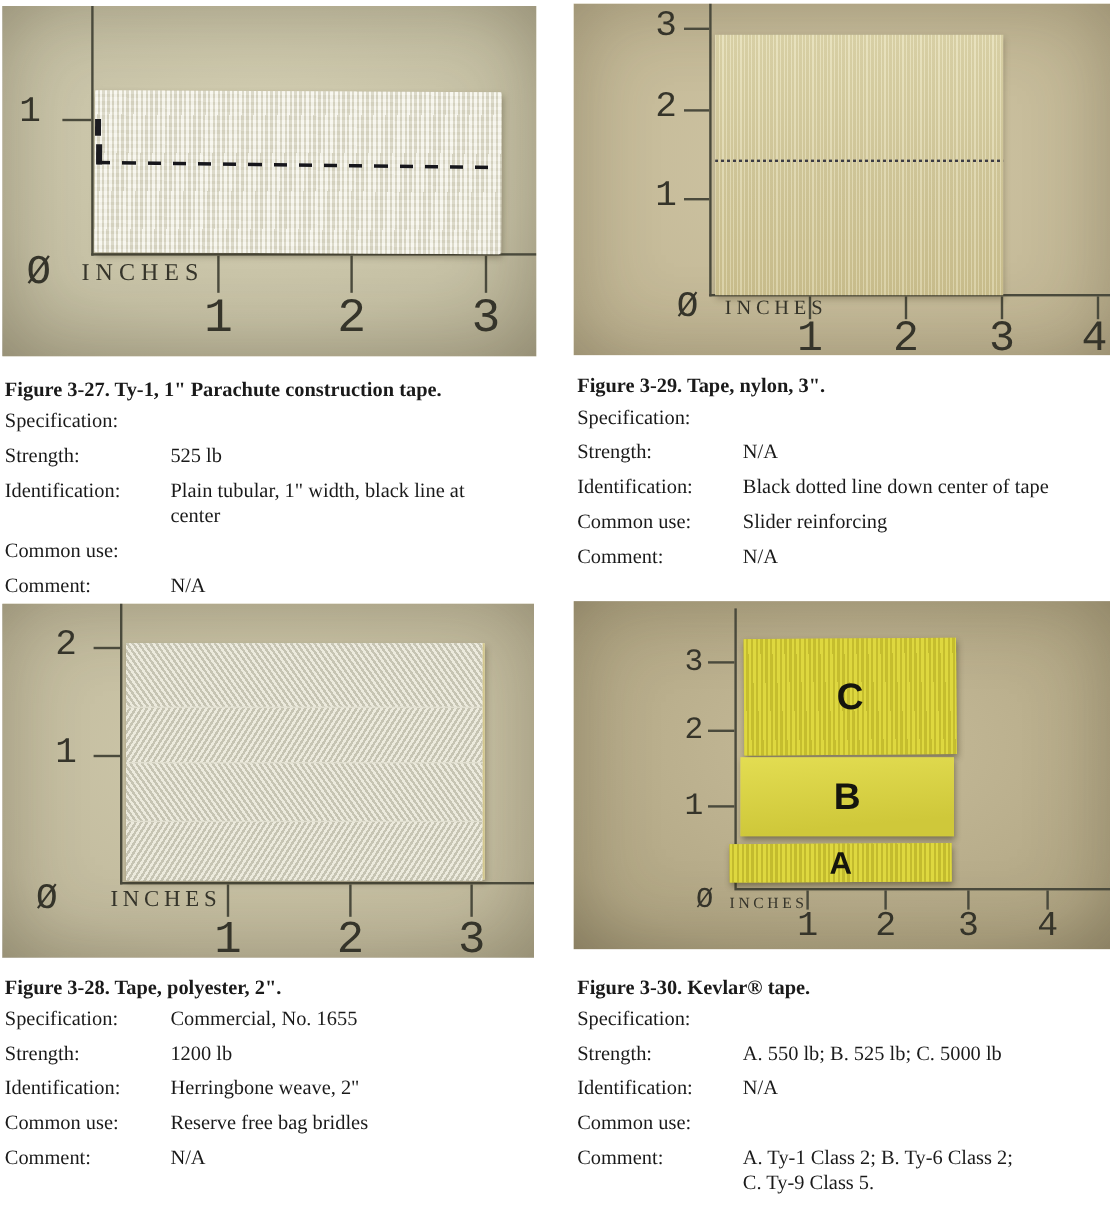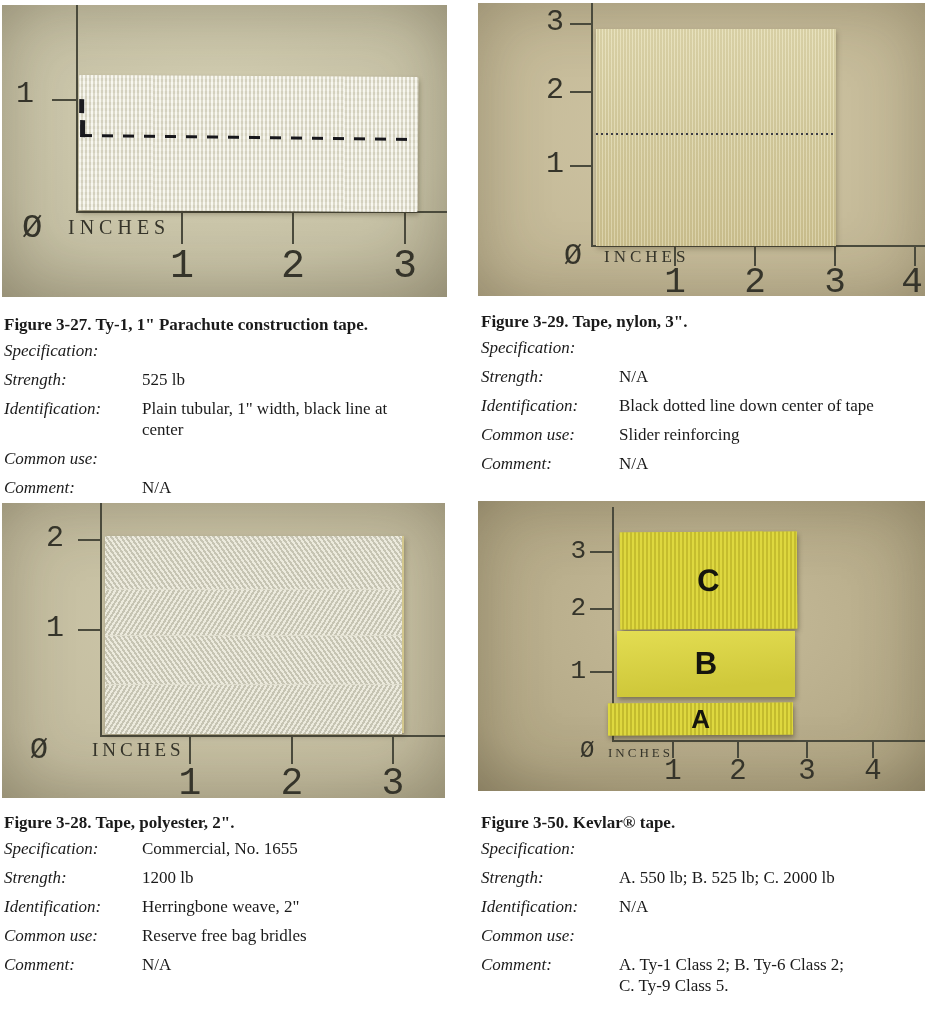--- a/index.html
+++ b/index.html
@@ -140,21 +140,21 @@
       background:repeating-linear-gradient(90deg,#ded83f 0 2px,#c3bb2e 2px 4px),#cfc735;}
 
   
   .caption{position:absolute;}
   .cap1{left:4px;top:314px;width:441px;}
   .cap2{left:481px;top:311px;width:442px;}
   .cap3{left:4px;top:812px;width:441px;}
   .cap4{left:481px;top:812px;width:442px;}
   .cap-title{margin:0 0 5px 0;font-size:17px;font-weight:bold;line-height:21px;}
   .cap-row{display:flex;font-size:17px;line-height:21px;margin-bottom:8px;}
-  .cap-label{width:138px;flex-shrink:0;font-style:italic;}
+  .cap-label{width:138px;flex-shrink:0;}
   .cap-value{flex:1;white-space:pre-line;}
 </style>
 </head>
 <body>
 
 <div class="page">
 
   <div class="photo p1">
     <div class="ax ax-v"></div>
     <div class="ax ax-h"></div>
@@ -312,27 +312,27 @@
       <span class="cap-label">Common use:</span>
       <span class="cap-value">Reserve free bag bridles</span>
     </div>
     <div class="cap-row">
       <span class="cap-label">Comment:</span>
       <span class="cap-value">N/A</span>
     </div>
   </section>
 
   <section class="caption cap4">
-    <h3 class="cap-title">Figure 3-50. Kevlar® tape.</h3>
+    <h3 class="cap-title">Figure 3-30. Kevlar® tape.</h3>
     <div class="cap-row">
       <span class="cap-label">Specification:</span>
     </div>
     <div class="cap-row">
       <span class="cap-label">Strength:</span>
-      <span class="cap-value">A. 550 lb; B. 525 lb; C. 2000 lb</span>
+      <span class="cap-value">A. 550 lb; B. 525 lb; C. 5000 lb</span>
     </div>
     <div class="cap-row">
       <span class="cap-label">Identification:</span>
       <span class="cap-value">N/A</span>
     </div>
     <div class="cap-row">
       <span class="cap-label">Common use:</span>
     </div>
     <div class="cap-row">
       <span class="cap-label">Comment:</span>

